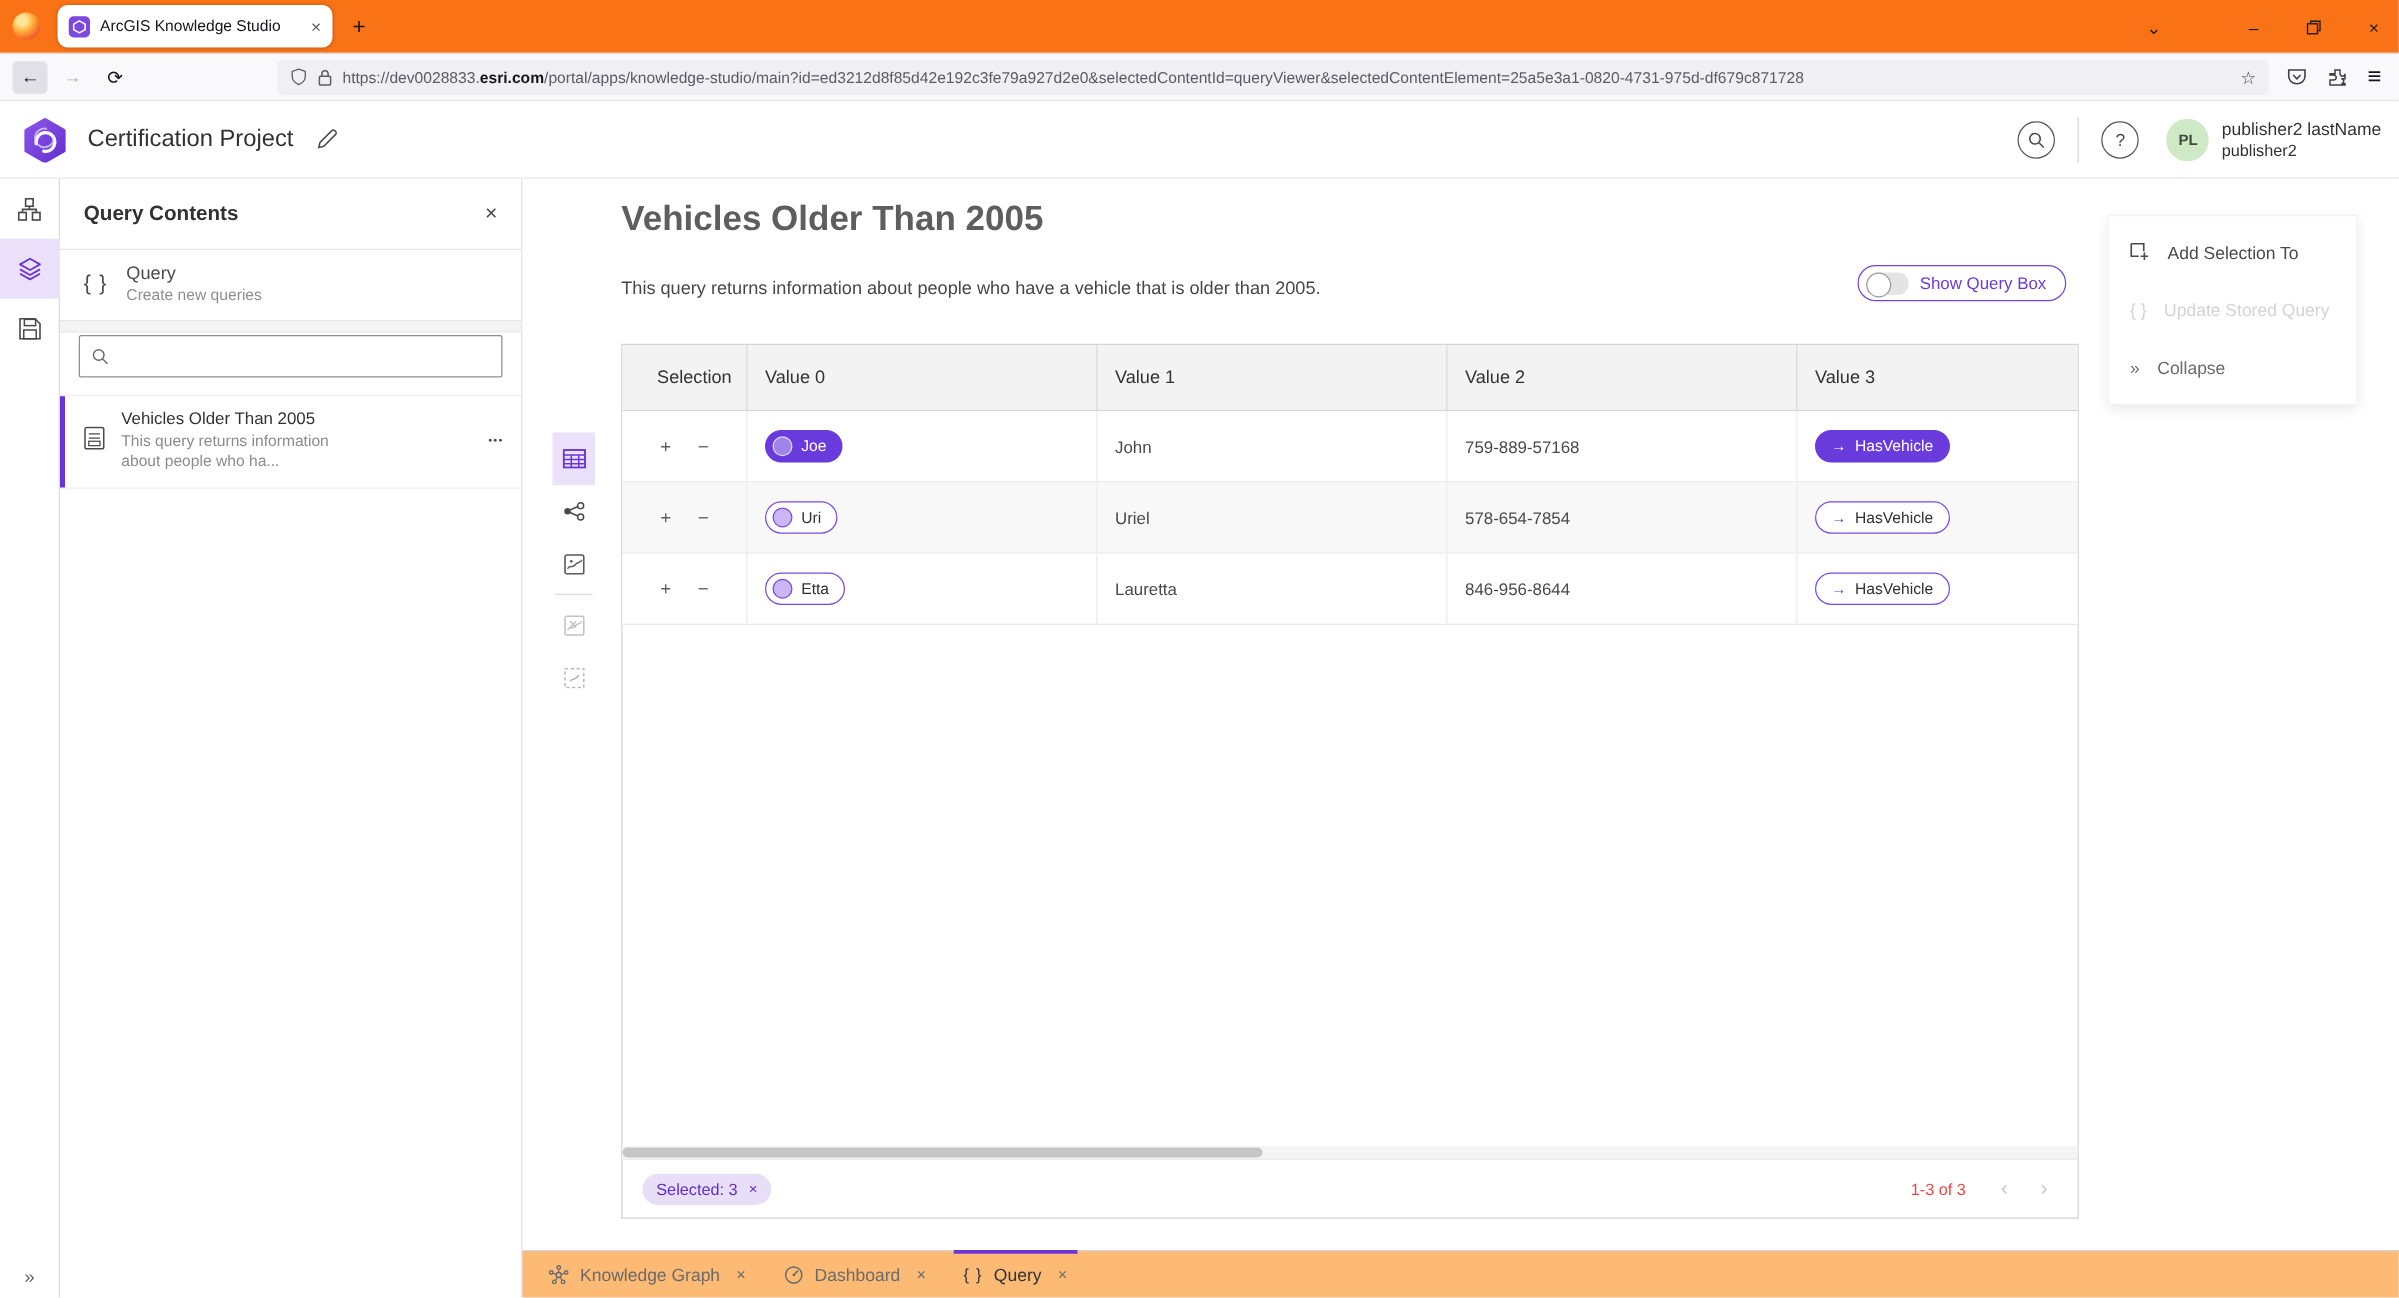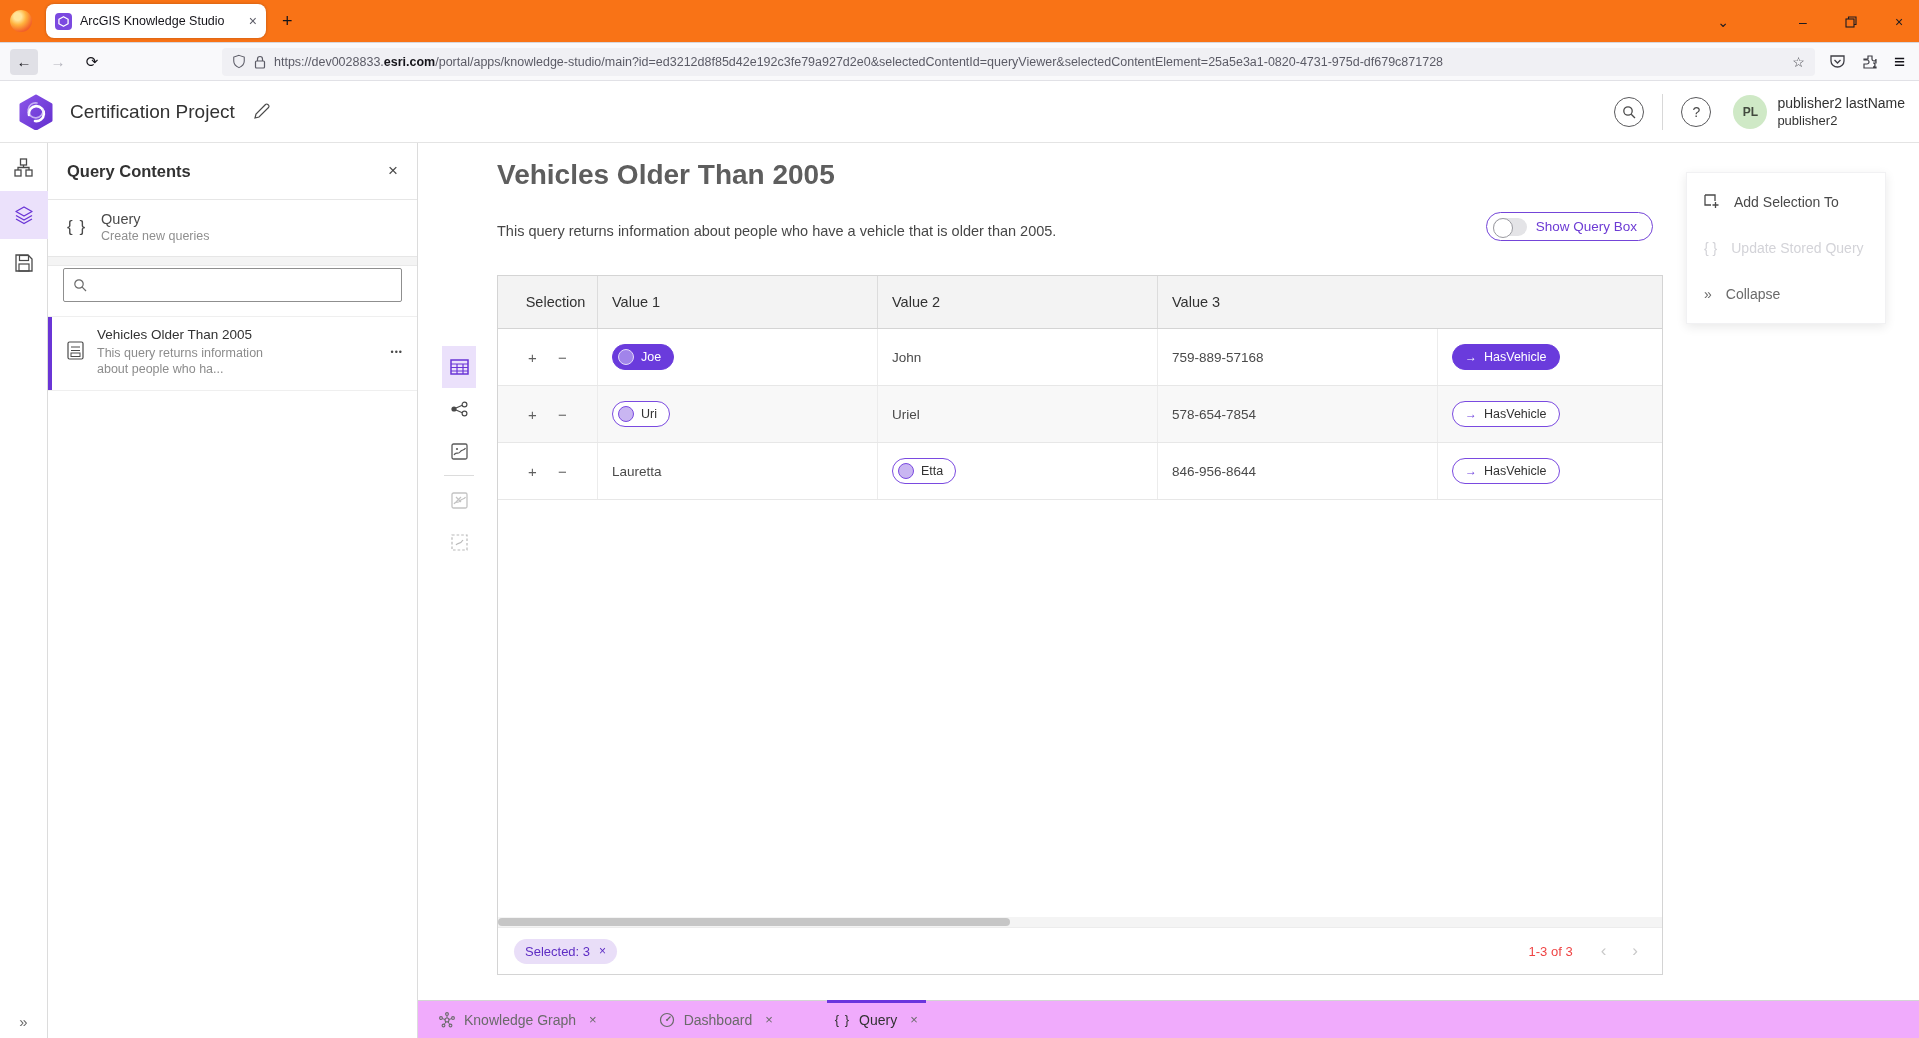--- a/index.html
+++ b/index.html
@@ -140,22 +140,22 @@
   .hthumb { position:absolute; left:0; top:1px; height:8px; width:44%; border-radius:4px; background:#c6c6c6; }
   .tfoot { position:absolute; left:0; right:0; bottom:0; height:47px; border-top:1px solid #ececec;
            display:flex; align-items:center; padding:0 16px; }
   .chip { display:inline-flex; align-items:center; gap:9px; background:#e9def8; border-radius:14px;
           padding:5px 11px; font-size:13px; color:#5e2dc4; }
   .chip .x { font-size:12px; }
   .pageinfo { margin-left:auto; font-size:13px; color:#ef4444; }
   .pager { display:flex; gap:26px; margin-left:28px; margin-right:8px; color:#c9c9c9; font-size:17px; }
 
   
-  .bbar { position:absolute; left:418px; right:0; bottom:0; height:38px; background:#f0abfc;
-          border-top:1px solid #d4d4d4; display:flex; align-items:stretch; padding-left:6px;gap:32px; }
+  .bbar { position:absolute; left:418px; right:0; bottom:0; height:38px; background:#fdba74;
+          border-top:1px solid #d4d4d4; display:flex; align-items:stretch; padding-left:6px; }
   .btab { position:relative; display:flex; align-items:center; gap:9px; padding:0 15px;
           font-size:14px; color:#6a6a6a; }
   .btab .x { font-size:13px; color:#6a6a6a; margin-left:4px; }
   .btab.active { color:#323232; }
   .btab.active::before { content:""; position:absolute; top:-1px; left:7px; right:7px; height:3px; background:#6a35dd; }
   .btab .braces-ic { font-size:13px; color:inherit; }
 
   svg { display:block; }
 </style>
 </head>
@@ -386,20 +386,21 @@
       <svg width="17" height="17" viewBox="0 0 17 17">
           <rect x="1" y="1" width="15" height="15" fill="none" stroke="#b9b9b9" stroke-width="1.2" stroke-dasharray="2.6 2"></rect>
           <path d="M5 11 C7 8 9 11 12 6" fill="none" stroke="#b9b9b9" stroke-width="1.2"></path>
         </svg>
     </span>
   </div>
 
   <div class="tcard">
     <div class="thead">
       <div class="th c0" style="padding:0 0 0 16px;">Selection</div>
+      <div class="th c1">Value 0</div>
       <div class="th c2">Value 1</div>
       <div class="th c3">Value 2</div>
       <div class="th c4">Value 3</div>
     </div>
 
     <div class="trow">
       <div class="td c0">
         <span class="selbtn">+</span>
         <span class="selbtn">−</span>
       </div>
@@ -438,27 +439,27 @@
             <span>HasVehicle</span>
           </span>
         </div>
     </div>
 
     <div class="trow">
       <div class="td c0">
         <span class="selbtn">+</span>
         <span class="selbtn">−</span>
       </div>
-      <div class="td c2">Lauretta</div>
       <div class="td c1">
           <span class="pill entity outline">
             <span class="pdot"></span>
             <span>Etta</span>
           </span>
         </div>
+      <div class="td c2">Lauretta</div>
       <div class="td c3">846-956-8644</div>
       <div class="td c4">
           <span class="pill outline">
             <span class="rel-arrow">→</span>
             <span>HasVehicle</span>
           </span>
         </div>
     </div>
 
     <div class="hscroll">

